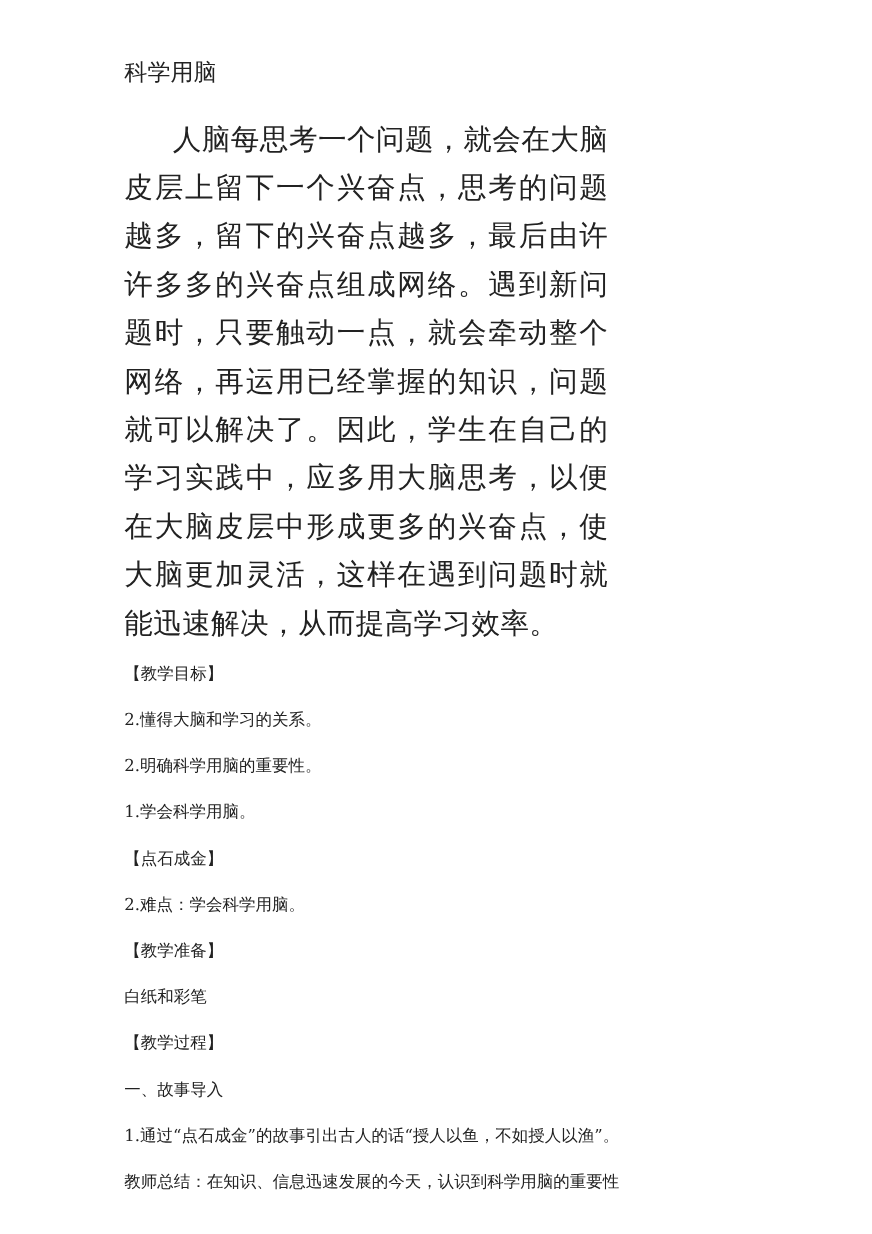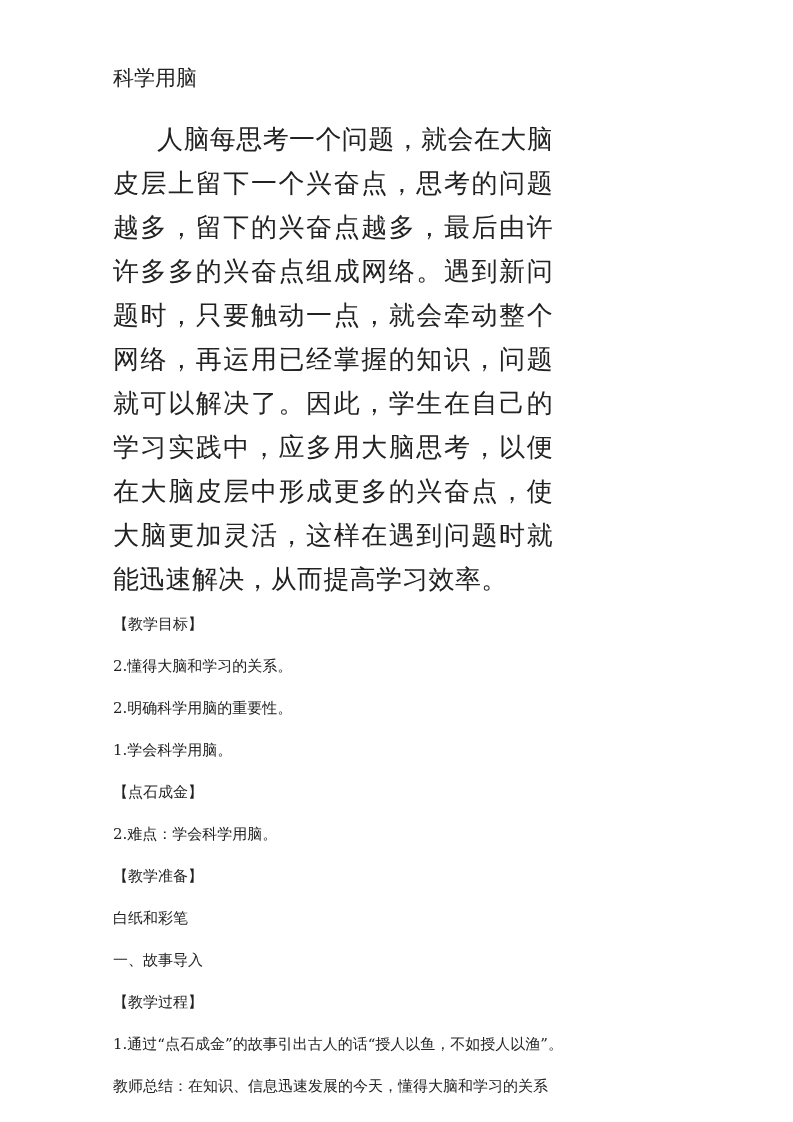--- a/index.html
+++ b/index.html
@@ -9,21 +9,21 @@
     height: 1122px;
     background: #ffffff;
     color: #222222;
     font-family: "DejaVu Serif", "Liberation Serif", serif;
     overflow: hidden;
   }
   .page {
     width: 667px;
     height: 1122px;
     background: #ffffff;
-    padding: 58px 114px 0 113px;
+    padding: 46px 114px 0 113px;
     overflow: hidden;
   }
   .doc-title {
     font-size: 21px;
     line-height: 40px;
     white-space: nowrap;
   }
   .heading-design {
     margin-top: 49px;
     font-size: 21px;
@@ -68,22 +68,22 @@
 
     <p>【点石成金】</p>
 
 
     <p>2.难点：学会科学用脑。</p>
 
     <p>【教学准备】</p>
 
     <p>白纸和彩笔</p>
 
+    <p>【教学过程】</p>
+
     <p>一、故事导入</p>
-
-    <p>【教学过程】</p>
 
     <p>1.通过“点石成金”的故事引出古人的话“授人以鱼，不如授人以渔”。</p>
 
-    <p>教师总结：在知识、信息迅速发展的今天，懂得大脑和学习的关系</p>
+    <p>教师总结：在知识、信息迅速发展的今天，认识到科学用脑的重要性</p>
 
   </div>
 </div>
 
 </body></html>

